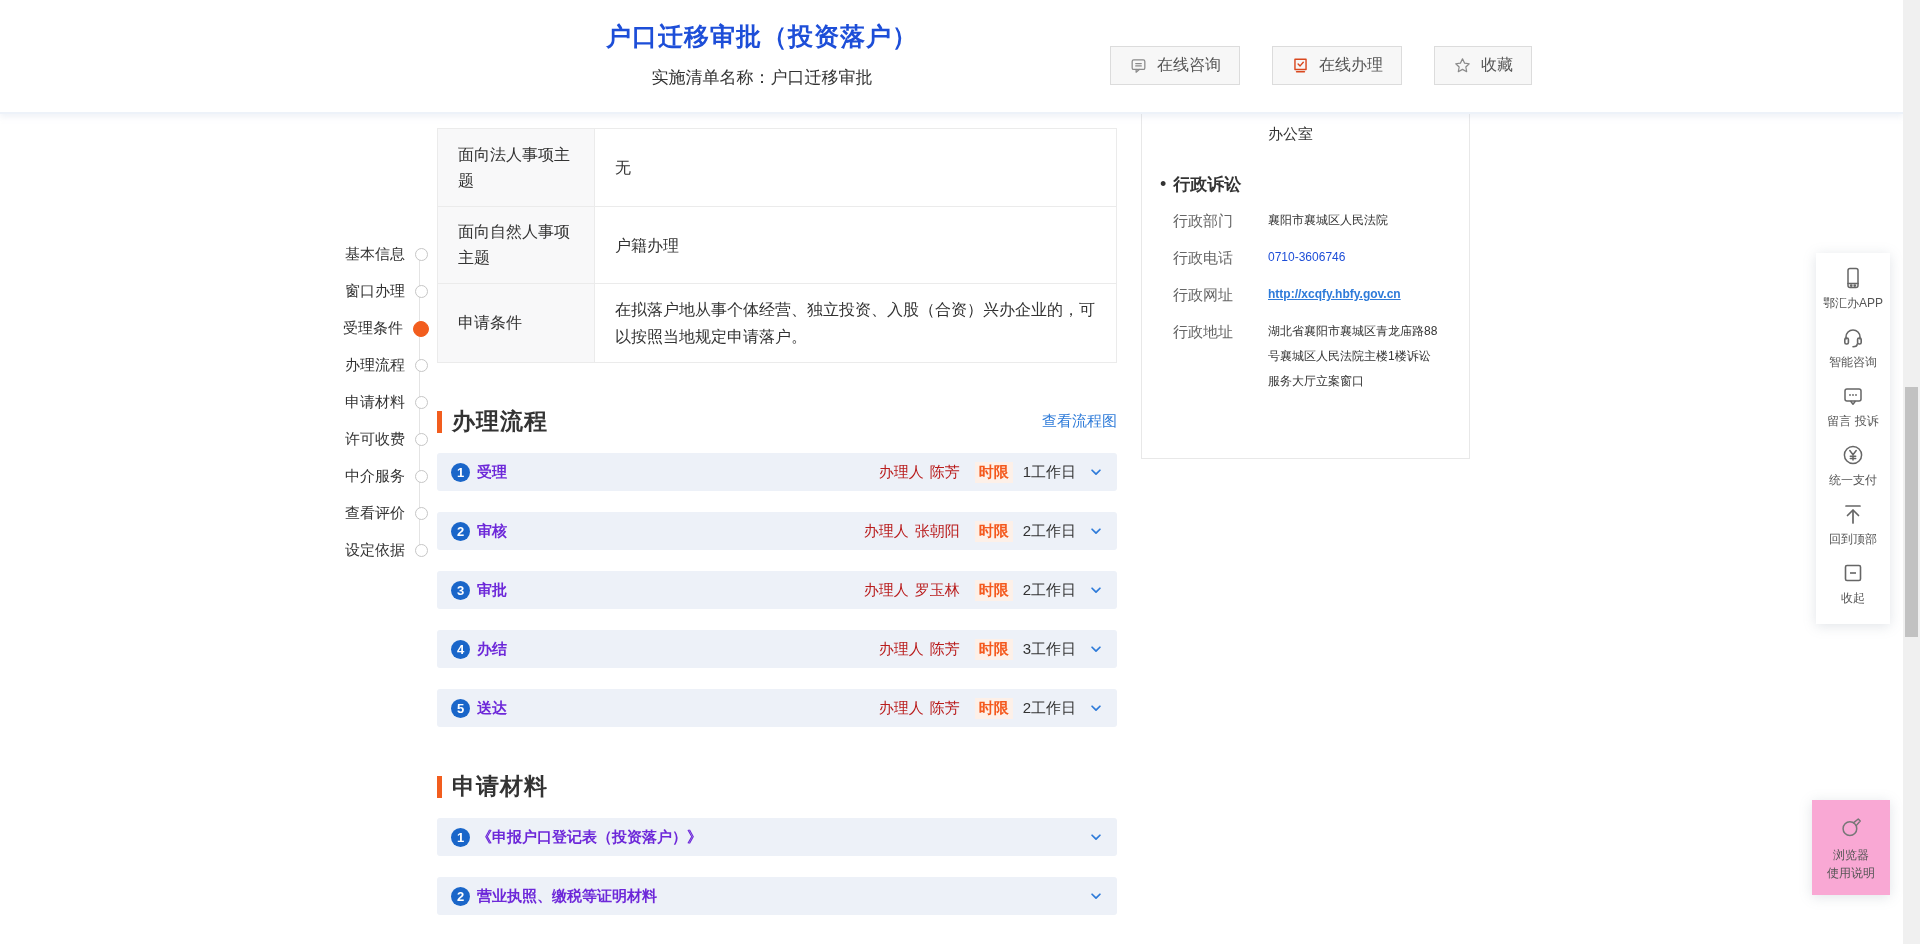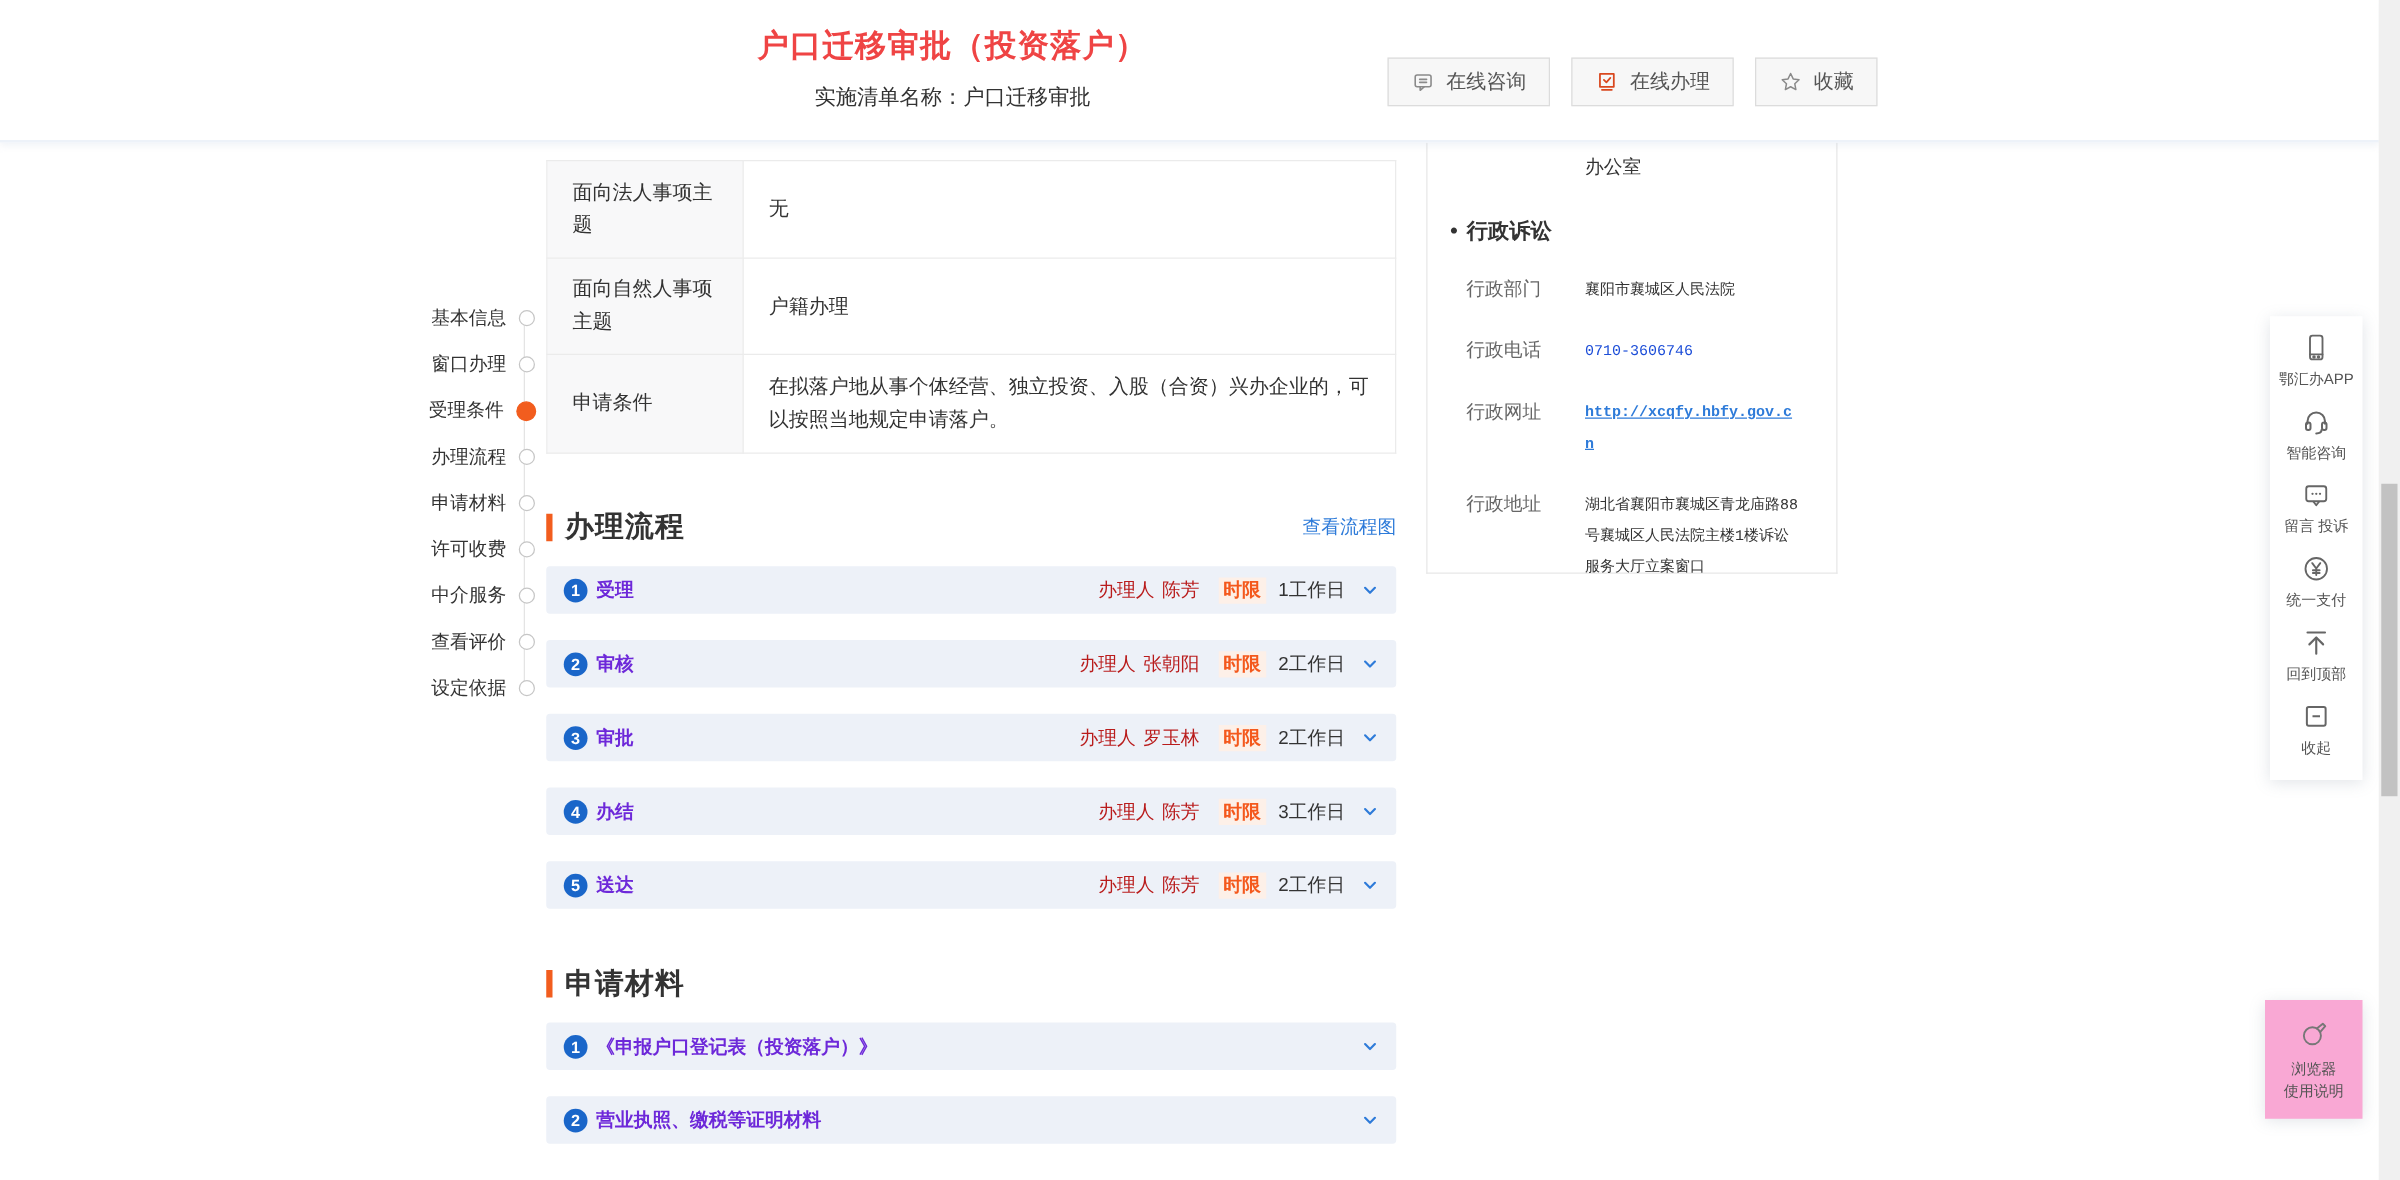--- a/index.html
+++ b/index.html
@@ -6,23 +6,23 @@
   html,body { width:1920px; height:944px; }
   body {
     font-family:"Liberation Sans","DejaVu Sans",sans-serif;
     background:#ffffff; color:#333; overflow:hidden; position:relative;
   }
 
   
   .header { position:absolute; top:0; left:0; width:1903px; height:114px; background:#fff;
             border-bottom:2px solid #edf2f9; box-shadow:0 3px 6px rgba(190,205,225,.25); z-index:6; }
   .header-titles { position:absolute; left:0; top:0; width:1524px; text-align:center; }
-  .page-title { margin-top:20px; font-size:25px; font-weight:bold; color:#ef4444; letter-spacing:1px; }
+  .page-title { margin-top:20px; font-size:25px; font-weight:bold; color:#1d4ed8; letter-spacing:1px; }
   .page-subtitle { margin-top:13px; font-size:17px; color:#333; }
-  .header-buttons { position:absolute; left:1110px; top:46px; display:flex; gap:17px; }
+  .header-buttons { position:absolute; left:1110px; top:46px; display:flex; gap:32px; }
   .hbtn { display:flex; align-items:center; gap:9px; height:39px; padding:0 18px;
           background:#f7f7f7; border:1px solid #dcdcdc; font-size:16px; color:#555; cursor:pointer; white-space:nowrap; }
 
   
   .side-nav { position:absolute; left:316px; top:236px; width:112px; z-index:4; }
   .nav-line { position:absolute; right:8px; top:18px; bottom:18px; width:1px; background:#e4e4e4; }
   .nav-item { position:relative; display:flex; align-items:center; justify-content:flex-end;
               height:37px; cursor:pointer; }
   .nav-label { font-size:15px; color:#333; margin-right:10px; white-space:nowrap; }
   .nav-dot { width:13px; height:13px; border-radius:50%; background:#fff; border:1px solid #c6c6c6; z-index:2; flex:none; }
@@ -57,21 +57,21 @@
   .chev { margin-left:13px; display:flex; align-items:center; }
   .mat-chev { margin-left:auto; display:flex; align-items:center; }
 
   
   .right-panel { position:absolute; left:1141px; top:114px; width:329px; height:345px; background:#fff;
                  border:1px solid #e8e8e8; border-top:none; padding:8px 20px 0 31px; z-index:2; }
   .overflow-text { margin-left:95px; font-size:15px; line-height:24px; color:#333; }
   .rp-section-title { margin-top:27px; display:flex; align-items:center; margin-left:-13px; }
   .rp-bullet { font-size:18px; color:#333; margin-right:7px; }
   .rp-title-text { font-size:17px; font-weight:bold; color:#333; }
-  .rp-row { display:flex; margin-top:24px;font-family:Liberation Mono, monospace; }
+  .rp-row { display:flex; margin-top:12px; }
   .rp-label { width:95px; flex:none; font-size:15px; color:#666; line-height:25px; }
   .rp-value { width:172px; font-size:12px; color:#333; line-height:25px; word-break:break-all; }
   .rp-value.link { color:#1d4ed8; cursor:pointer; }
   .rp-value.link-u { color:#2e7bd9; text-decoration:underline; font-weight:bold; cursor:pointer; }
 
   
   .float-bar { position:absolute; left:1816px; top:253px; width:74px; background:#fff;
                box-shadow:0 2px 12px rgba(120,130,150,.22); padding:13px 0 4px; display:flex;
                flex-direction:column; align-items:center; z-index:7; }
   .fb-item { display:flex; flex-direction:column; align-items:center; margin-bottom:13px; cursor:pointer; width:100%; }

